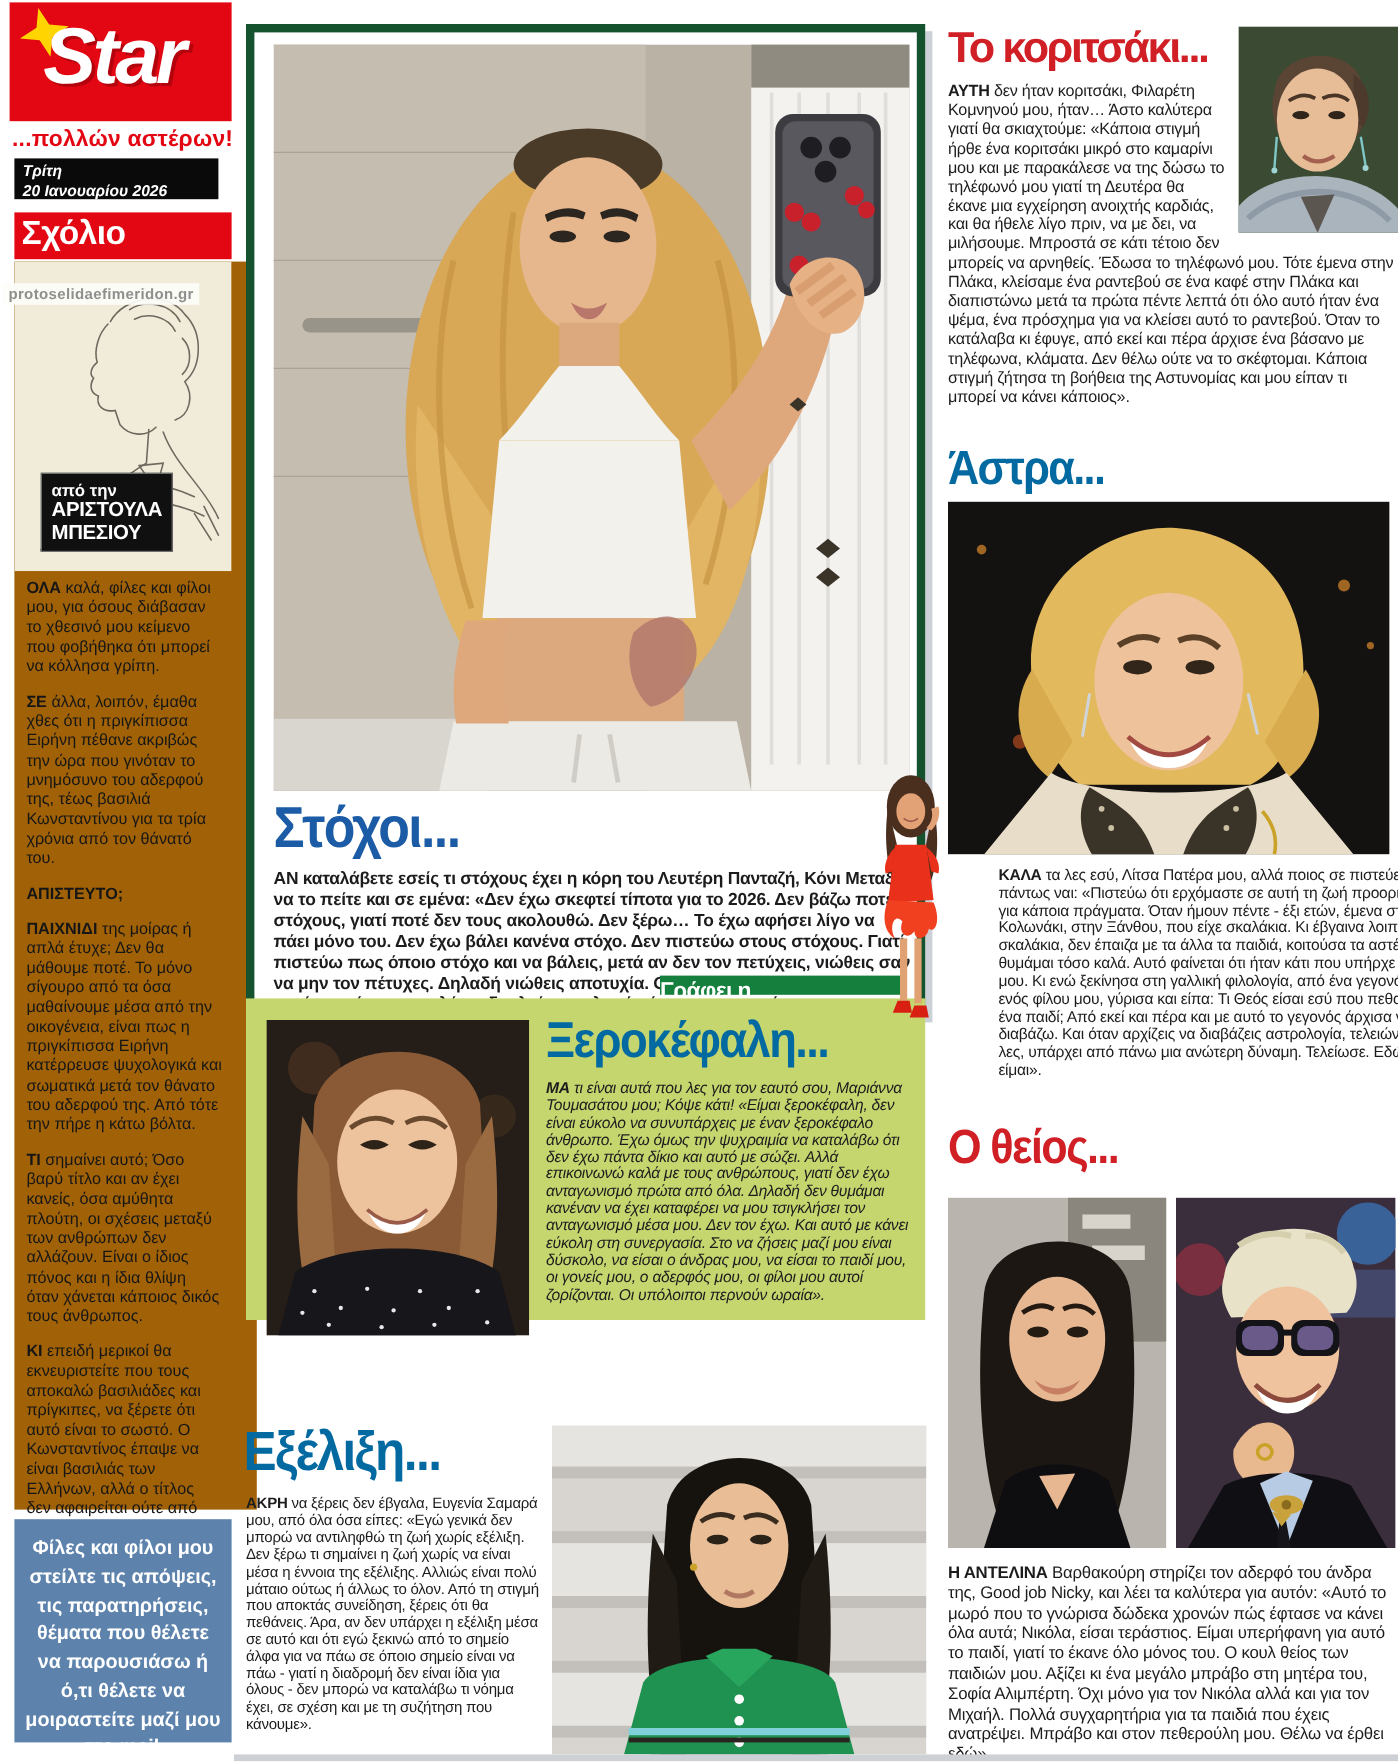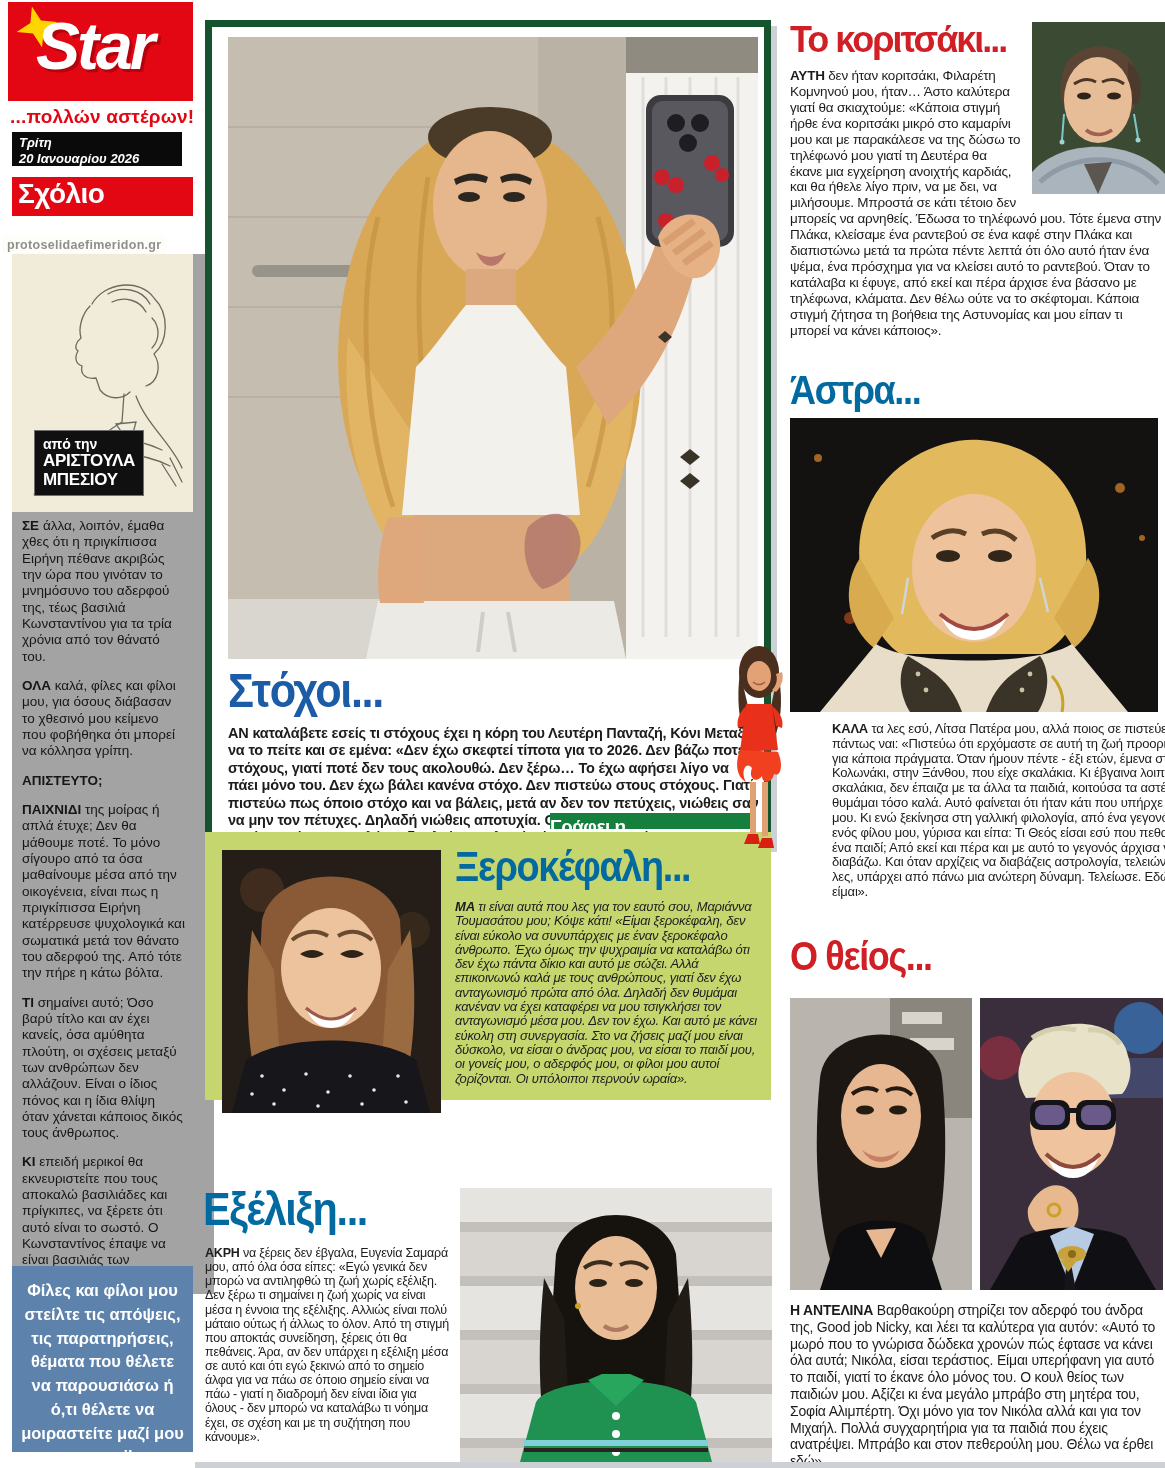--- a/index.html
+++ b/index.html
@@ -13,21 +13,21 @@
   .star-glyph{position:absolute;left:8px;top:4px;width:42px;height:42px;background:#ffd400;
     clip-path:polygon(50% 0,63% 37%,100% 50%,63% 63%,50% 100%,37% 63%,0 50%,37% 37%);
     transform:rotate(-14deg);}
   .logo-text{position:absolute;left:28px;top:6px;font-size:66px;font-weight:bold;font-style:italic;
     color:#fff;letter-spacing:-3px;text-shadow:3px 3px 0 rgba(90,0,0,.35);}
   .tagline{left:10px;top:106px;width:185px;color:#e30613;font-weight:bold;font-size:19px;letter-spacing:.2px;}
   .datebox{left:12px;top:132px;width:170px;height:34px;background:#0a0a0a;color:#fff;
     font-style:italic;font-weight:bold;font-size:13px;line-height:1.2;padding:3px 7px;}
   .scholio{left:12px;top:177px;width:181px;height:39px;background:#e30613;color:#fff;
     font-weight:bold;font-size:28px;padding:1px 0 0 6px;letter-spacing:-.5px;}
-  .sidebar-body{left:12px;top:218px;width:202px;height:1040px;background:#a3a3a3;margin-top:36px;}
+  .sidebar-body{left:12px;top:218px;width:202px;height:1040px;background:#a16207;}
   .sketch-wrap{position:absolute;left:0;top:0;width:181px;height:258px;}
   .watermark{left:2px;top:236px;background:rgba(253,253,250,.92);color:#8f908e;font-weight:bold;
     font-size:12.5px;padding:2px 5px;letter-spacing:.3px;z-index:4;}
   .byline-box{position:absolute;left:22px;top:176px;background:#101010;color:#fff;
     border:1px solid #6f6f6f;padding:5px 8px 6px;z-index:3;}
   .byline-prefix{font-size:14px;font-weight:bold;}
   .byline-name{font-size:17px;font-weight:bold;letter-spacing:-.3px;line-height:1.1;}
   .sb-text{position:absolute;left:10px;top:264px;width:163px;font-size:13.5px;line-height:1.21;color:#161616;}
   .sb-text p{margin:0 0 13px;}
   .sb-text b{font-weight:bold;}
@@ -115,22 +115,22 @@
           <path d="M150 210 l14 22 M158 204 l12 24"></path>
         </g>
       </svg>
     </div>
     <div class="byline-box">
       <div class="byline-prefix">από την</div>
       <div class="byline-name">ΑΡΙΣΤΟΥΛΑ</div>
       <div class="byline-name">ΜΠΕΣΙΟΥ</div>
     </div>
     <div class="sb-text">
+      <p><b>ΟΛΑ</b> <span>καλά, φίλες και φίλοι μου, για όσους διάβασαν το χθεσινό μου κείμενο που φοβήθηκα ότι μπορεί να κόλλησα γρίπη.</span></p>
       <p><b>ΣΕ</b> <span>άλλα, λοιπόν, έμαθα χθες ότι η πριγκίπισσα Ειρήνη πέθανε ακριβώς την ώρα που γινόταν το μνημόσυνο του αδερφού της, τέως βασιλιά Κωνσταντίνου για τα τρία χρόνια από τον θάνατό του.</span></p>
-      <p><b>ΟΛΑ</b> <span>καλά, φίλες και φίλοι μου, για όσους διάβασαν το χθεσινό μου κείμενο που φοβήθηκα ότι μπορεί να κόλλησα γρίπη.</span></p>
       <p><b>ΑΠΙΣΤΕΥΤΟ;</b> <span></span></p>
       <p><b>ΠΑΙΧΝΙΔΙ</b> <span>της μοίρας ή απλά έτυχε; Δεν θα μάθουμε ποτέ. Το μόνο σίγουρο από τα όσα μαθαίνουμε μέσα από την οικογένεια, είναι πως η πριγκίπισσα Ειρήνη κατέρρευσε ψυχολογικά και σωματικά μετά τον θάνατο του αδερφού της. Από τότε την πήρε η κάτω βόλτα.</span></p>
       <p><b>ΤΙ</b> <span>σημαίνει αυτό; Όσο βαρύ τίτλο και αν έχει κανείς, όσα αμύθητα πλούτη, οι σχέσεις μεταξύ των ανθρώπων δεν αλλάζουν. Είναι ο ίδιος πόνος και η ίδια θλίψη όταν χάνεται κάποιος δικός τους άνθρωπος.</span></p>
       <p><b>ΚΙ</b> <span>επειδή μερικοί θα εκνευριστείτε που τους αποκαλώ βασιλιάδες και πρίγκιπες, να ξέρετε ότι αυτό είναι το σωστό. Ο Κωνσταντίνος έπαψε να είναι βασιλιάς των Ελλήνων, αλλά ο τίτλος δεν αφαιρείται ούτε από εκείνον ούτε από τους συγγενείς του.</span></p>
       <p><b>ΤΩΡΑ</b> <span>πια, βασιλιάς χωρίς βασίλειο είναι ο Παύλος.</span></p>
       <p><b>ΚΑΛΗΜΕΡΑ ΣΑΣ!</b> <span></span></p>
     </div>
   </div>
   <div class="abs watermark">protoselidaefimeridon.gr</div>
 

